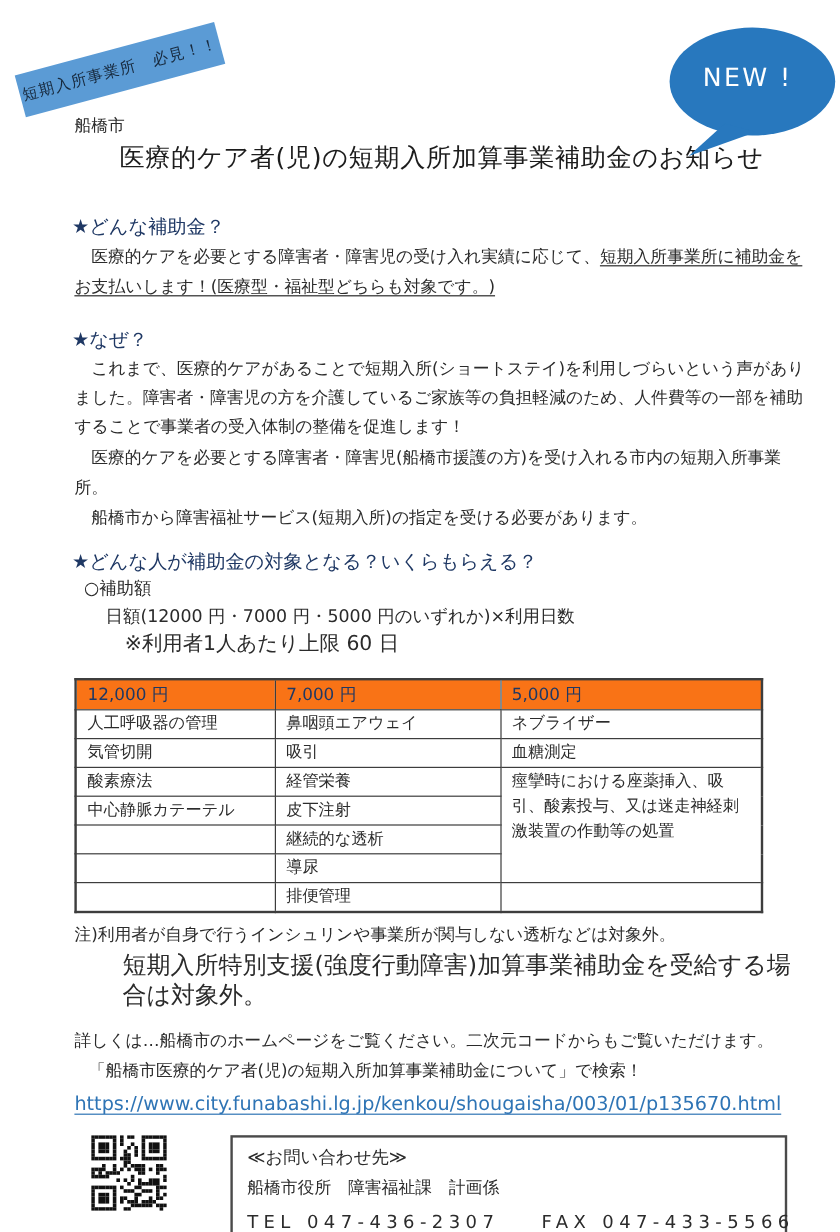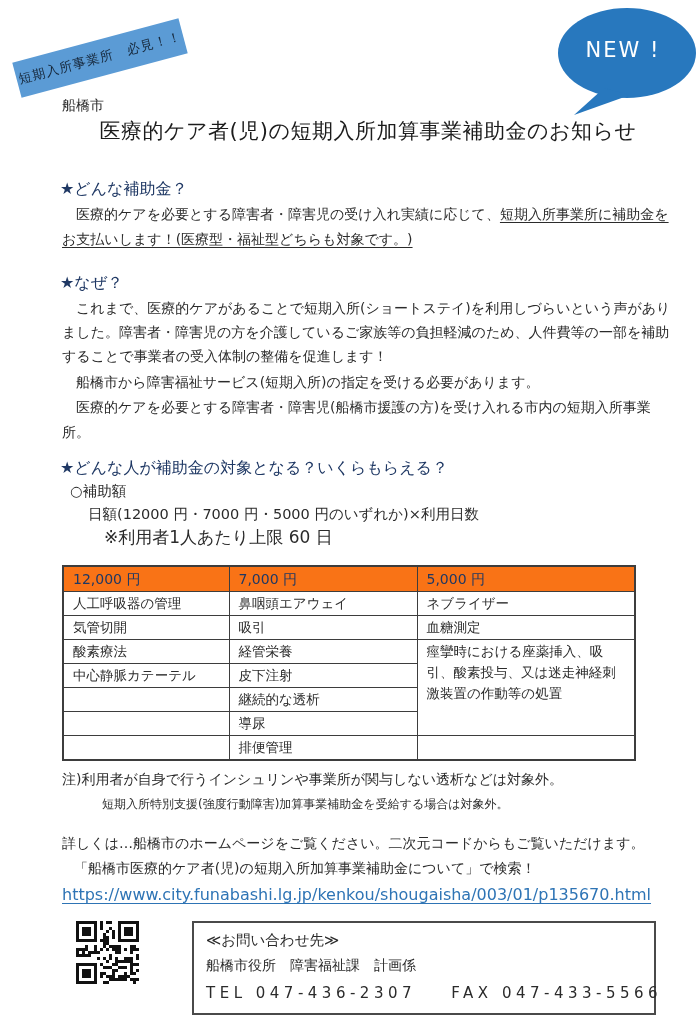--- a/index.html
+++ b/index.html
@@ -3,21 +3,21 @@
 <meta charset="utf-8">
 <style>
   html,body{margin:0;padding:0;background:#e9e9e9;}
   .page{position:relative;width:700px;height:1027px;margin:0 auto;background:#ffffff;
         font-family:"DejaVu Sans",sans-serif;color:#2b2b2b;overflow:hidden;}
   
   .ribbon{position:absolute;left:14px;top:40px;width:172px;height:36px;background:#5b9bd5;
           transform:rotate(-15deg);transform-origin:center;display:flex;align-items:center;
           justify-content:center;font-size:13px;color:#17293d;letter-spacing:1px;white-space:nowrap;}
   
-  .bubble{position:absolute;left:548px;top:6px;width:150px;height:112px;}
+  .bubble{position:absolute;left:548px;top:21px;width:150px;height:112px;}
   .bubble-label{position:absolute;left:0;top:32px;width:150px;text-align:center;
                 color:#ffffff;font-size:21px;letter-spacing:2px;}
   .content{padding:96px 26px 0 60px;}
   .city{font-size:14px;line-height:18px;margin:0 0 0 2px;}
   .title{font-size:21px;font-weight:400;line-height:30px;margin:2px 0 0 2px;color:#1c1c1c;letter-spacing:0.5px;text-align:center;}
   .sec-h{color:#1f3864;font-size:16px;font-weight:400;line-height:22px;margin:0 0 0 0;}
   .h1m{margin-top:32px;} .h2m{margin-top:20px;} .h3m{margin-top:18px;} .h4m{margin-top:12px;}
   .body-p{font-size:14px;line-height:25px;margin:2px 0 0 2px;width:610px;}
   .ind{text-indent:14px;}
   .lh24{line-height:24px;}
@@ -25,21 +25,21 @@
   .sub-line{font-size:14.5px;line-height:23px;margin:1px 0 0 10px;}
   .formula-line{font-size:14.5px;line-height:23px;margin:0 0 0 28px;}
   .limit-line{font-size:17px;line-height:23px;margin:0 0 16px 44px;}
   table.fee{border-collapse:collapse;table-layout:fixed;width:572px;margin:4px 0 0 2px;
             border:2px solid #3d3d3d;}
   table.fee th,table.fee td{border:1px solid #3d3d3d;font-size:13.5px;font-weight:400;
             text-align:left;padding:1px 9px;line-height:21px;height:21px;overflow:hidden;}
   table.fee thead th{background:#f97316;color:#1f3864;font-size:14px;line-height:22px;height:22px;}
   td.merged{vertical-align:top;line-height:26px;padding-top:2px;}
   .note-line{font-size:14px;line-height:25px;margin:6px 0 0 2px;}
-  .note-line2{font-size:12px;line-height:25px;margin:0 0 0 42px;}
+  .note-line2{font-size:20px;line-height:25px;margin:0 0 0 42px;}
   .info1{font-size:14px;line-height:25px;margin:14px 0 0 2px;}
   .info2{font-size:14px;line-height:25px;margin:0 0 0 14px;}
   .url{display:inline-block;font-size:16px;line-height:24px;margin:2px 16px 0 2px;
        color:#2e74b5;text-decoration:underline;text-underline-offset:3px;cursor:pointer;}
   .bottom{display:flex;align-items:flex-start;margin:14px 0 0 16px;}
   .qr{width:63px;height:63px;flex:0 0 63px;}
   .contact-box{margin-left:53px;width:436px;border:2px solid #4a4a4a;padding:8px 12px 9px 12px;}
   .c-head{font-size:14.5px;line-height:19px;}
   .c-office{font-size:14px;line-height:19px;margin-top:6px;}
   .c-tel{font-size:15px;line-height:22px;margin-top:7px;letter-spacing:0.30em;white-space:nowrap;}
@@ -67,22 +67,22 @@
     <div class="city">船橋市</div>
     <h1 class="title">医療的ケア者(児)の短期入所加算事業補助金のお知らせ</h1>
 
     <div class="sec-h h1m">★どんな補助金？</div>
     <p class="body-p ind"><span>医療的ケアを必要とする障害者・障害児の受け入れ実績に応じて、</span><u>短期入所事業所に補助金をお支払いします！(医療型・福祉型どちらも対象です。)</u></p>
 
     <div class="sec-h h2m">★なぜ？</div>
     <p class="body-p ind lh24">これまで、医療的ケアがあることで短期入所(ショートステイ)を利用しづらいという声がありました。障害者・障害児の方を介護しているご家族等の負担軽減のため、人件費等の一部を補助することで事業者の受入体制の整備を促進します！</p>
 
     <p class="body-p">
+        <span class="ind" style="display:block;">医療的ケアを必要とする障害者・障害児(船橋市援護の方)を受け入れる市内の短期入所事業所。</span>
         <span class="ind" style="display:block;">船橋市から障害福祉サービス(短期入所)の指定を受ける必要があります。</span>
-        <span class="ind" style="display:block;">医療的ケアを必要とする障害者・障害児(船橋市援護の方)を受け入れる市内の短期入所事業所。</span>
       </p>
 
     <div class="sec-h h4m">★どんな人が補助金の対象となる？いくらもらえる？</div>
     <div class="sub-line">○補助額</div>
     <div class="formula-line">日額(12000 円・7000 円・5000 円のいずれか)×利用日数</div>
     <div class="limit-line">※利用者1人あたり上限 60 日</div>
 
     <table class="fee">
       <colgroup>
           <col style="width:166px">

